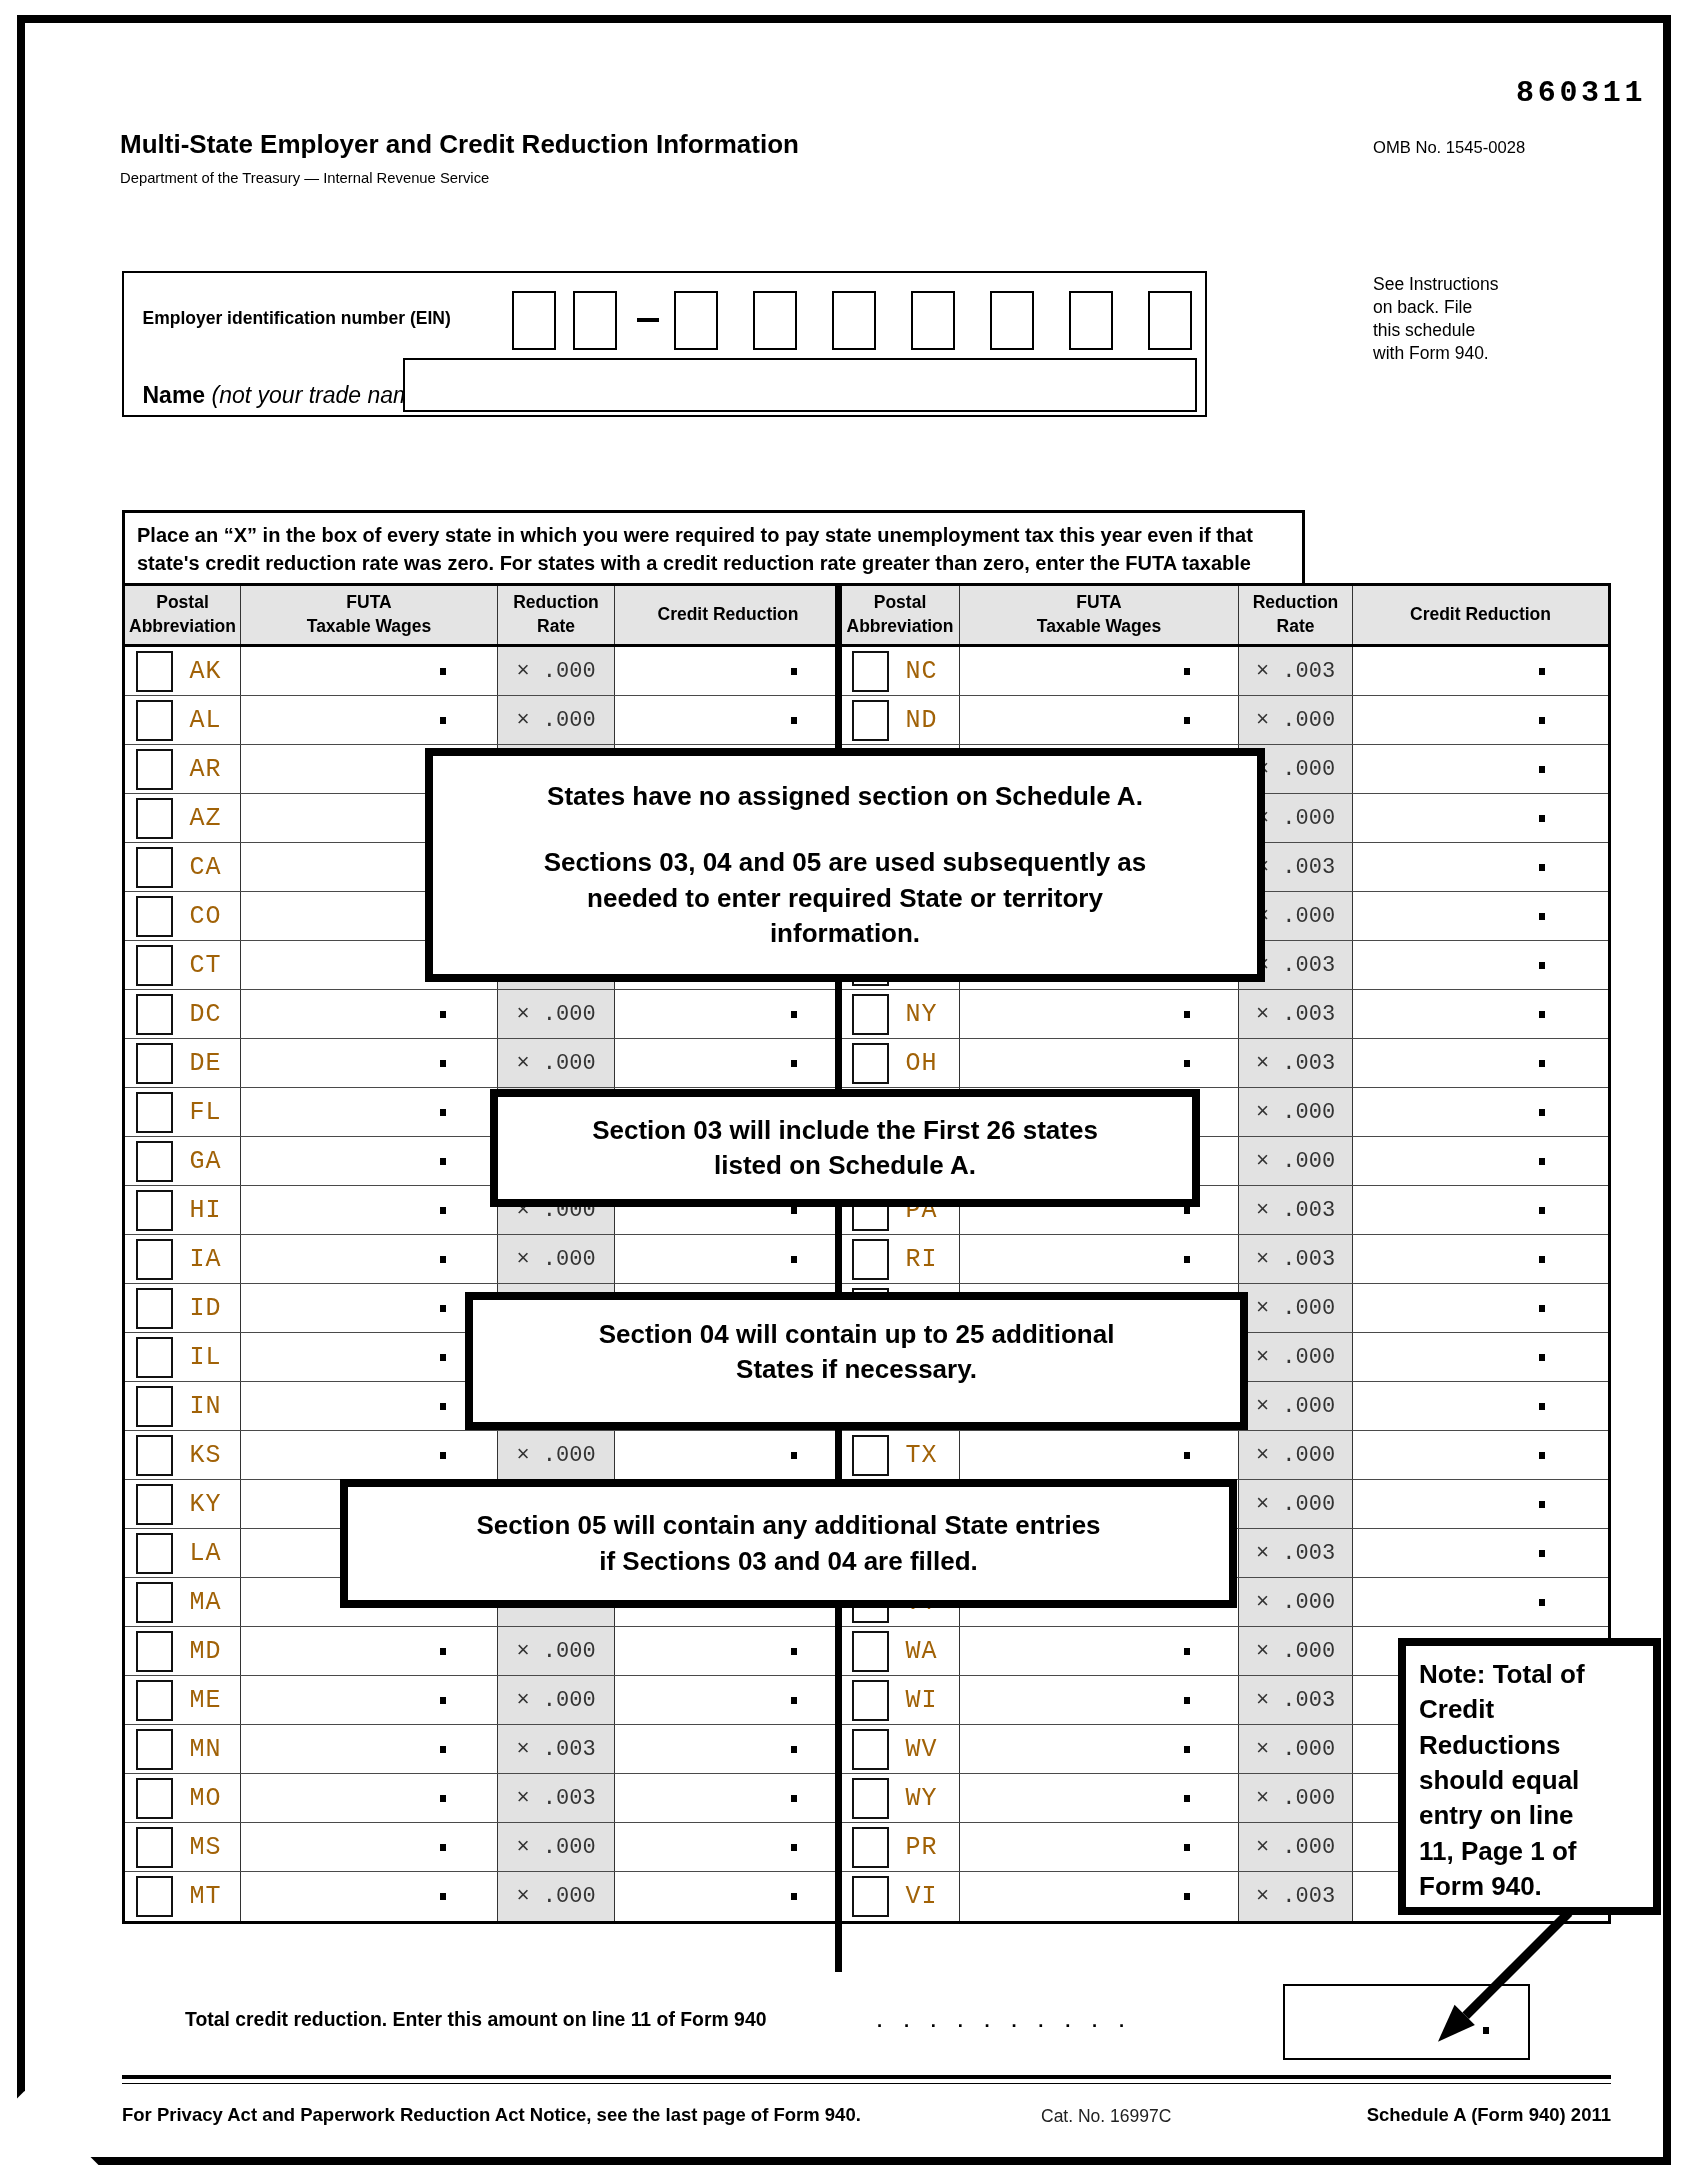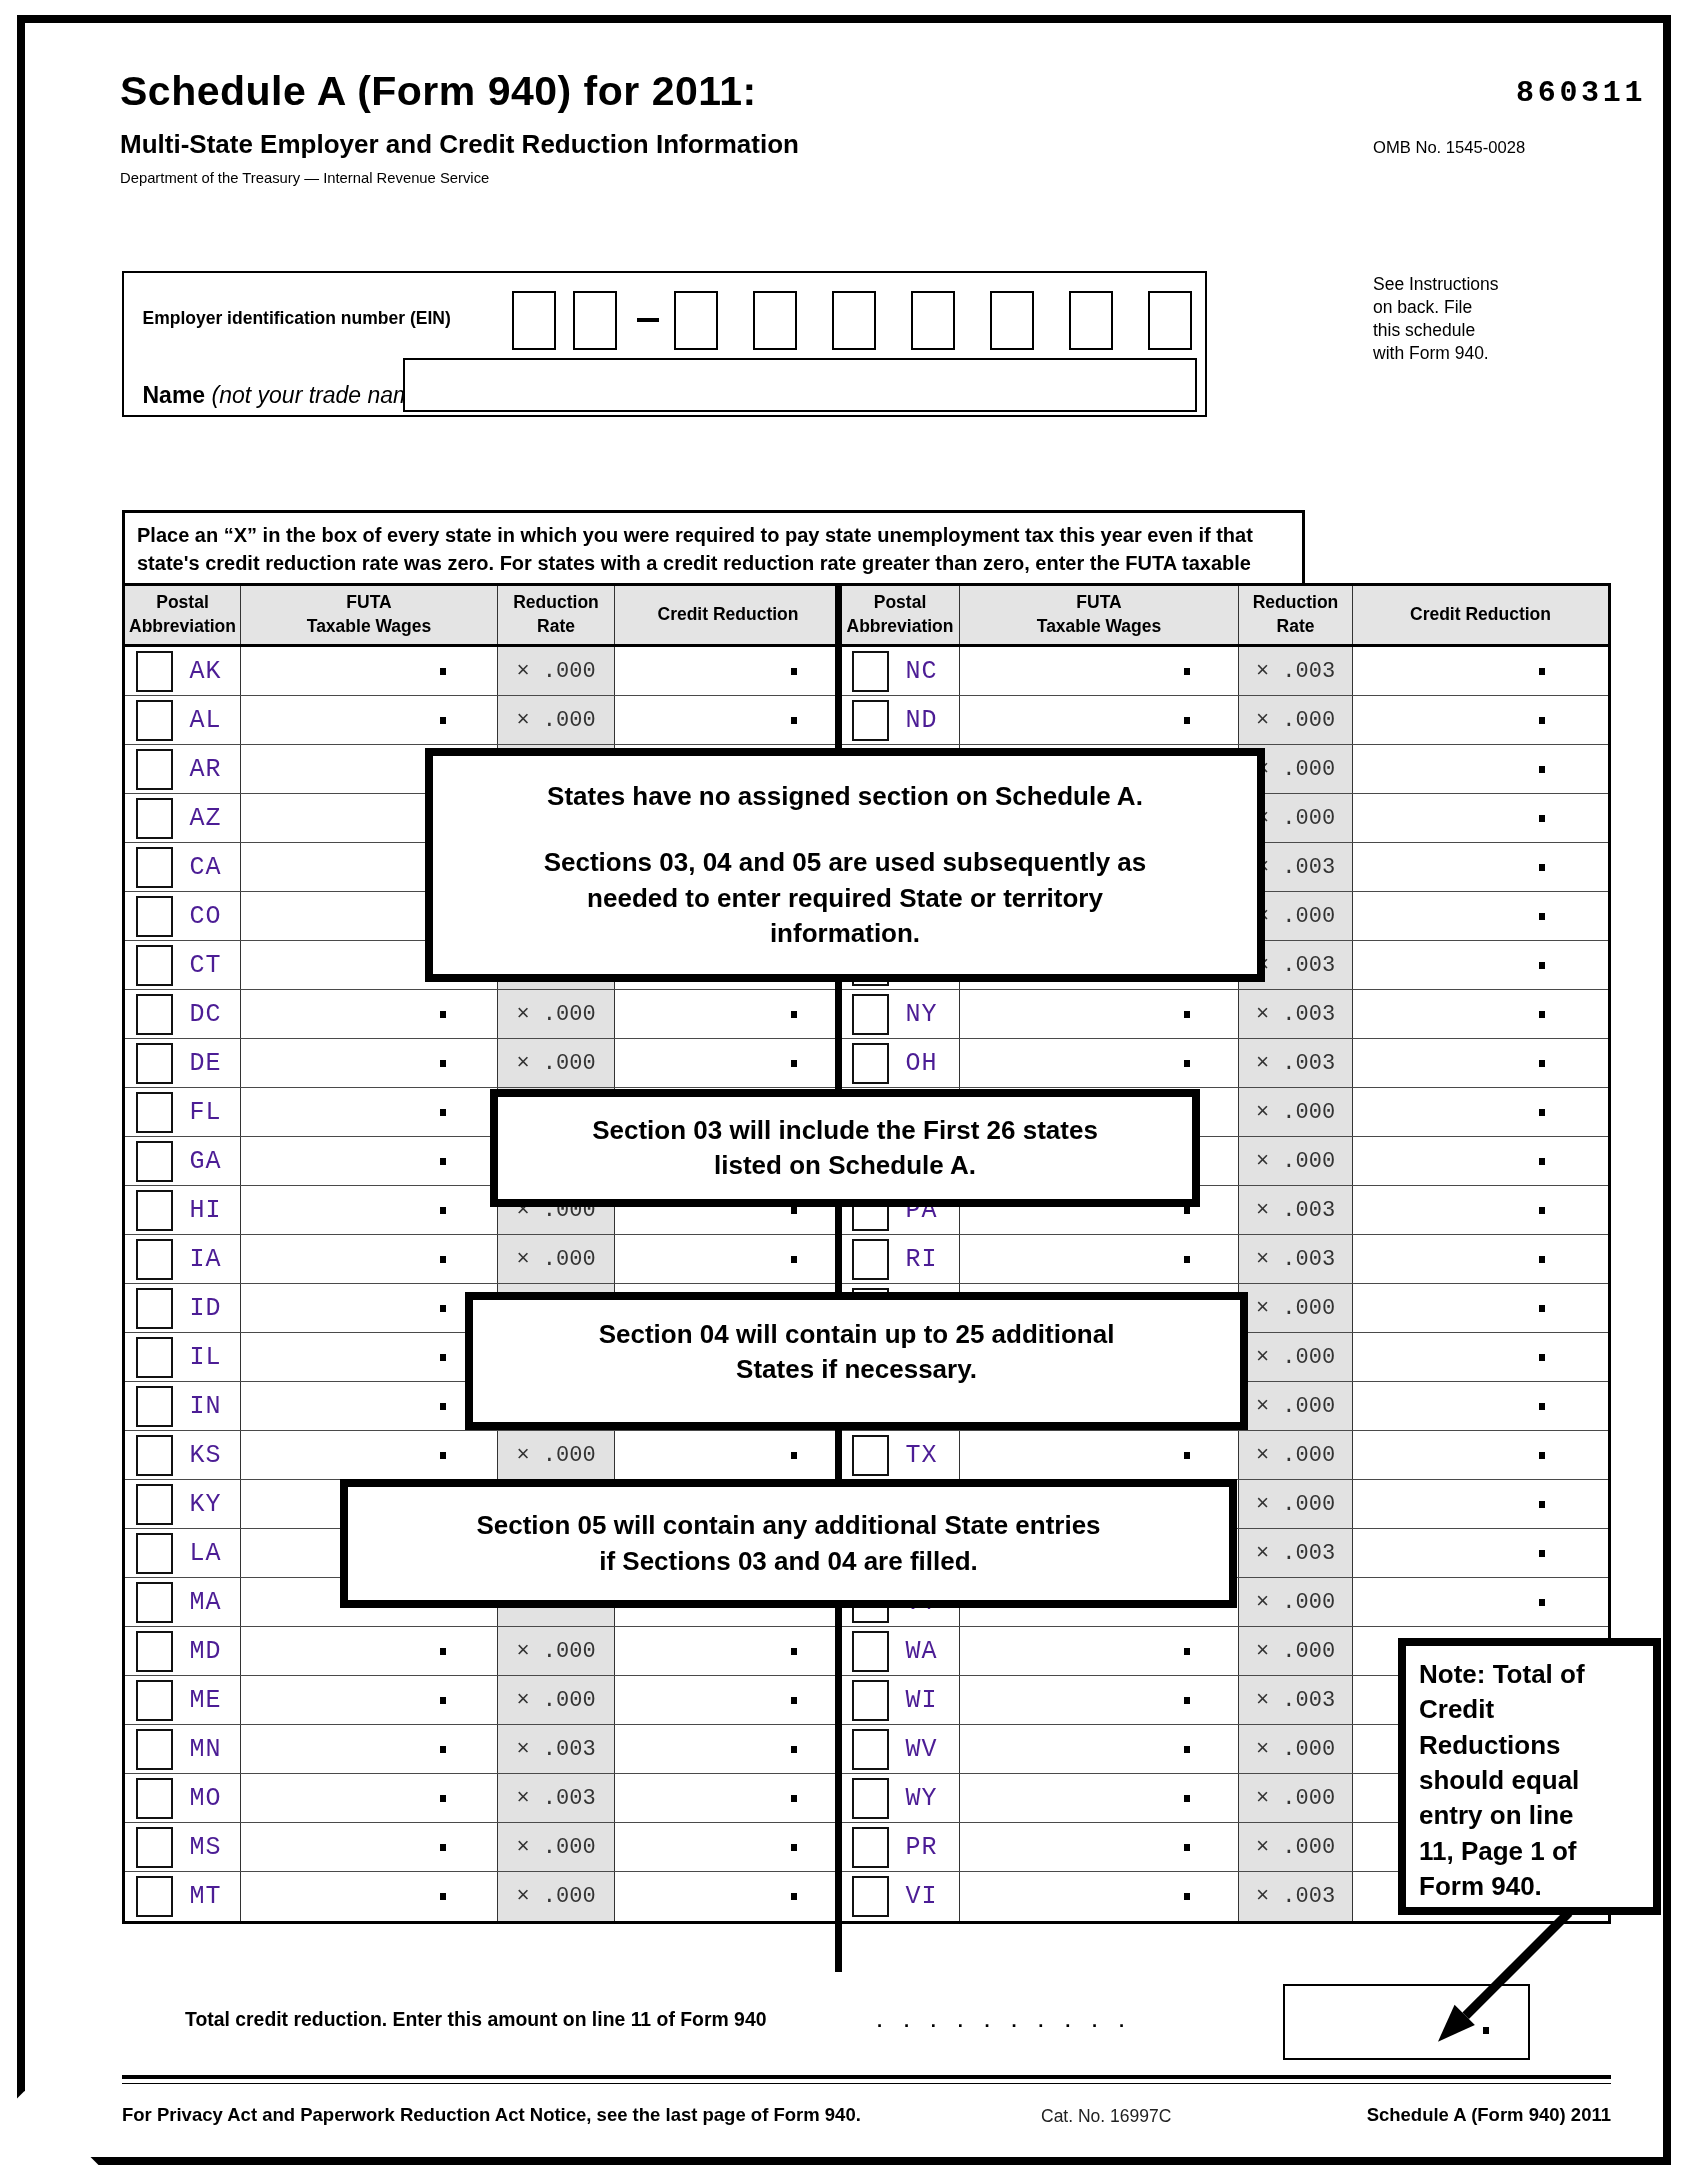--- a/index.html
+++ b/index.html
@@ -44,21 +44,21 @@
   .thead { display:flex; height:61px; border-bottom:3.7px solid #000; }
   .thcell { background:#e4e4e4; display:flex; align-items:center; justify-content:center;
     text-align:center; font-size:17.5px; font-weight:bold; line-height:1.35; white-space:pre-line;
     border-right:1.8px solid #333; }
   .thcell:last-child { border-right:none; }
   .trow { display:flex; height:49px; border-bottom:1.8px solid #4a4a4a; background:#fff; }
   .tbody .trow:last-child { border-bottom:none; }
   .c-postal { display:flex; align-items:center; border-right:1.8px solid #333; }
   .cbox { width:37px; height:41px; border:2.3px solid #111; background:#fff; margin-left:11px; flex:0 0 auto; }
   .st-label { margin-left:16.6px; font-family:"Liberation Mono","DejaVu Sans Mono",monospace;
-    font-size:25px; color:#4c1d95; letter-spacing:0.9px; }
+    font-size:25px; color:#a16207; letter-spacing:0.9px; }
   .c-wages { position:relative; border-right:1.8px solid #333; }
   .c-rate { background:#e2e2e2; display:flex; align-items:center; justify-content:center;
     font-family:"Liberation Mono","DejaVu Sans Mono",monospace; font-size:22px; color:#333;
     border-right:1.8px solid #333; }
   .c-credit { position:relative; flex:1; }
   .dot { position:absolute; width:6.5px; height:6.5px; background:#000; top:21px; }
   
   #tleft  .c-postal { width:116px; } #tleft  .c-wages { width:257px; } #tleft  .c-rate { width:117px; }
   #tright .c-postal { width:119px; } #tright .c-wages { width:279px; } #tright .c-rate { width:114px; }
   #tleft  .thcell:nth-child(1){width:116px;} #tleft  .thcell:nth-child(2){width:257px;}
@@ -96,21 +96,20 @@
   #footer-cat { left:1041px; top:2106px; font-size:17.5px; color:#222; }
   #footer-schedule { right:78px; top:2104px; font-size:18.5px; font-weight:bold; }
 </style>
 </head>
 <body>
 
 <div id="page">
   <div class="abs" id="frame"></div>
   <div class="abs" id="corner-notch"></div>
 
-  <div class="abs" id="title">Schedule A (Form 940) for 2011:</div>
   <div class="abs" id="code">860311</div>
   <div class="abs" id="subtitle">Multi-State Employer and Credit Reduction Information</div>
   <div class="abs" id="omb">OMB No. 1545-0028</div>
   <div class="abs" id="dept">Department of the Treasury — Internal Revenue Service</div>
   <div class="abs" id="side-note">See Instructions
 on back. File
 this schedule
 with Form 940.</div>
 
   <div class="abs" id="ein-box">

